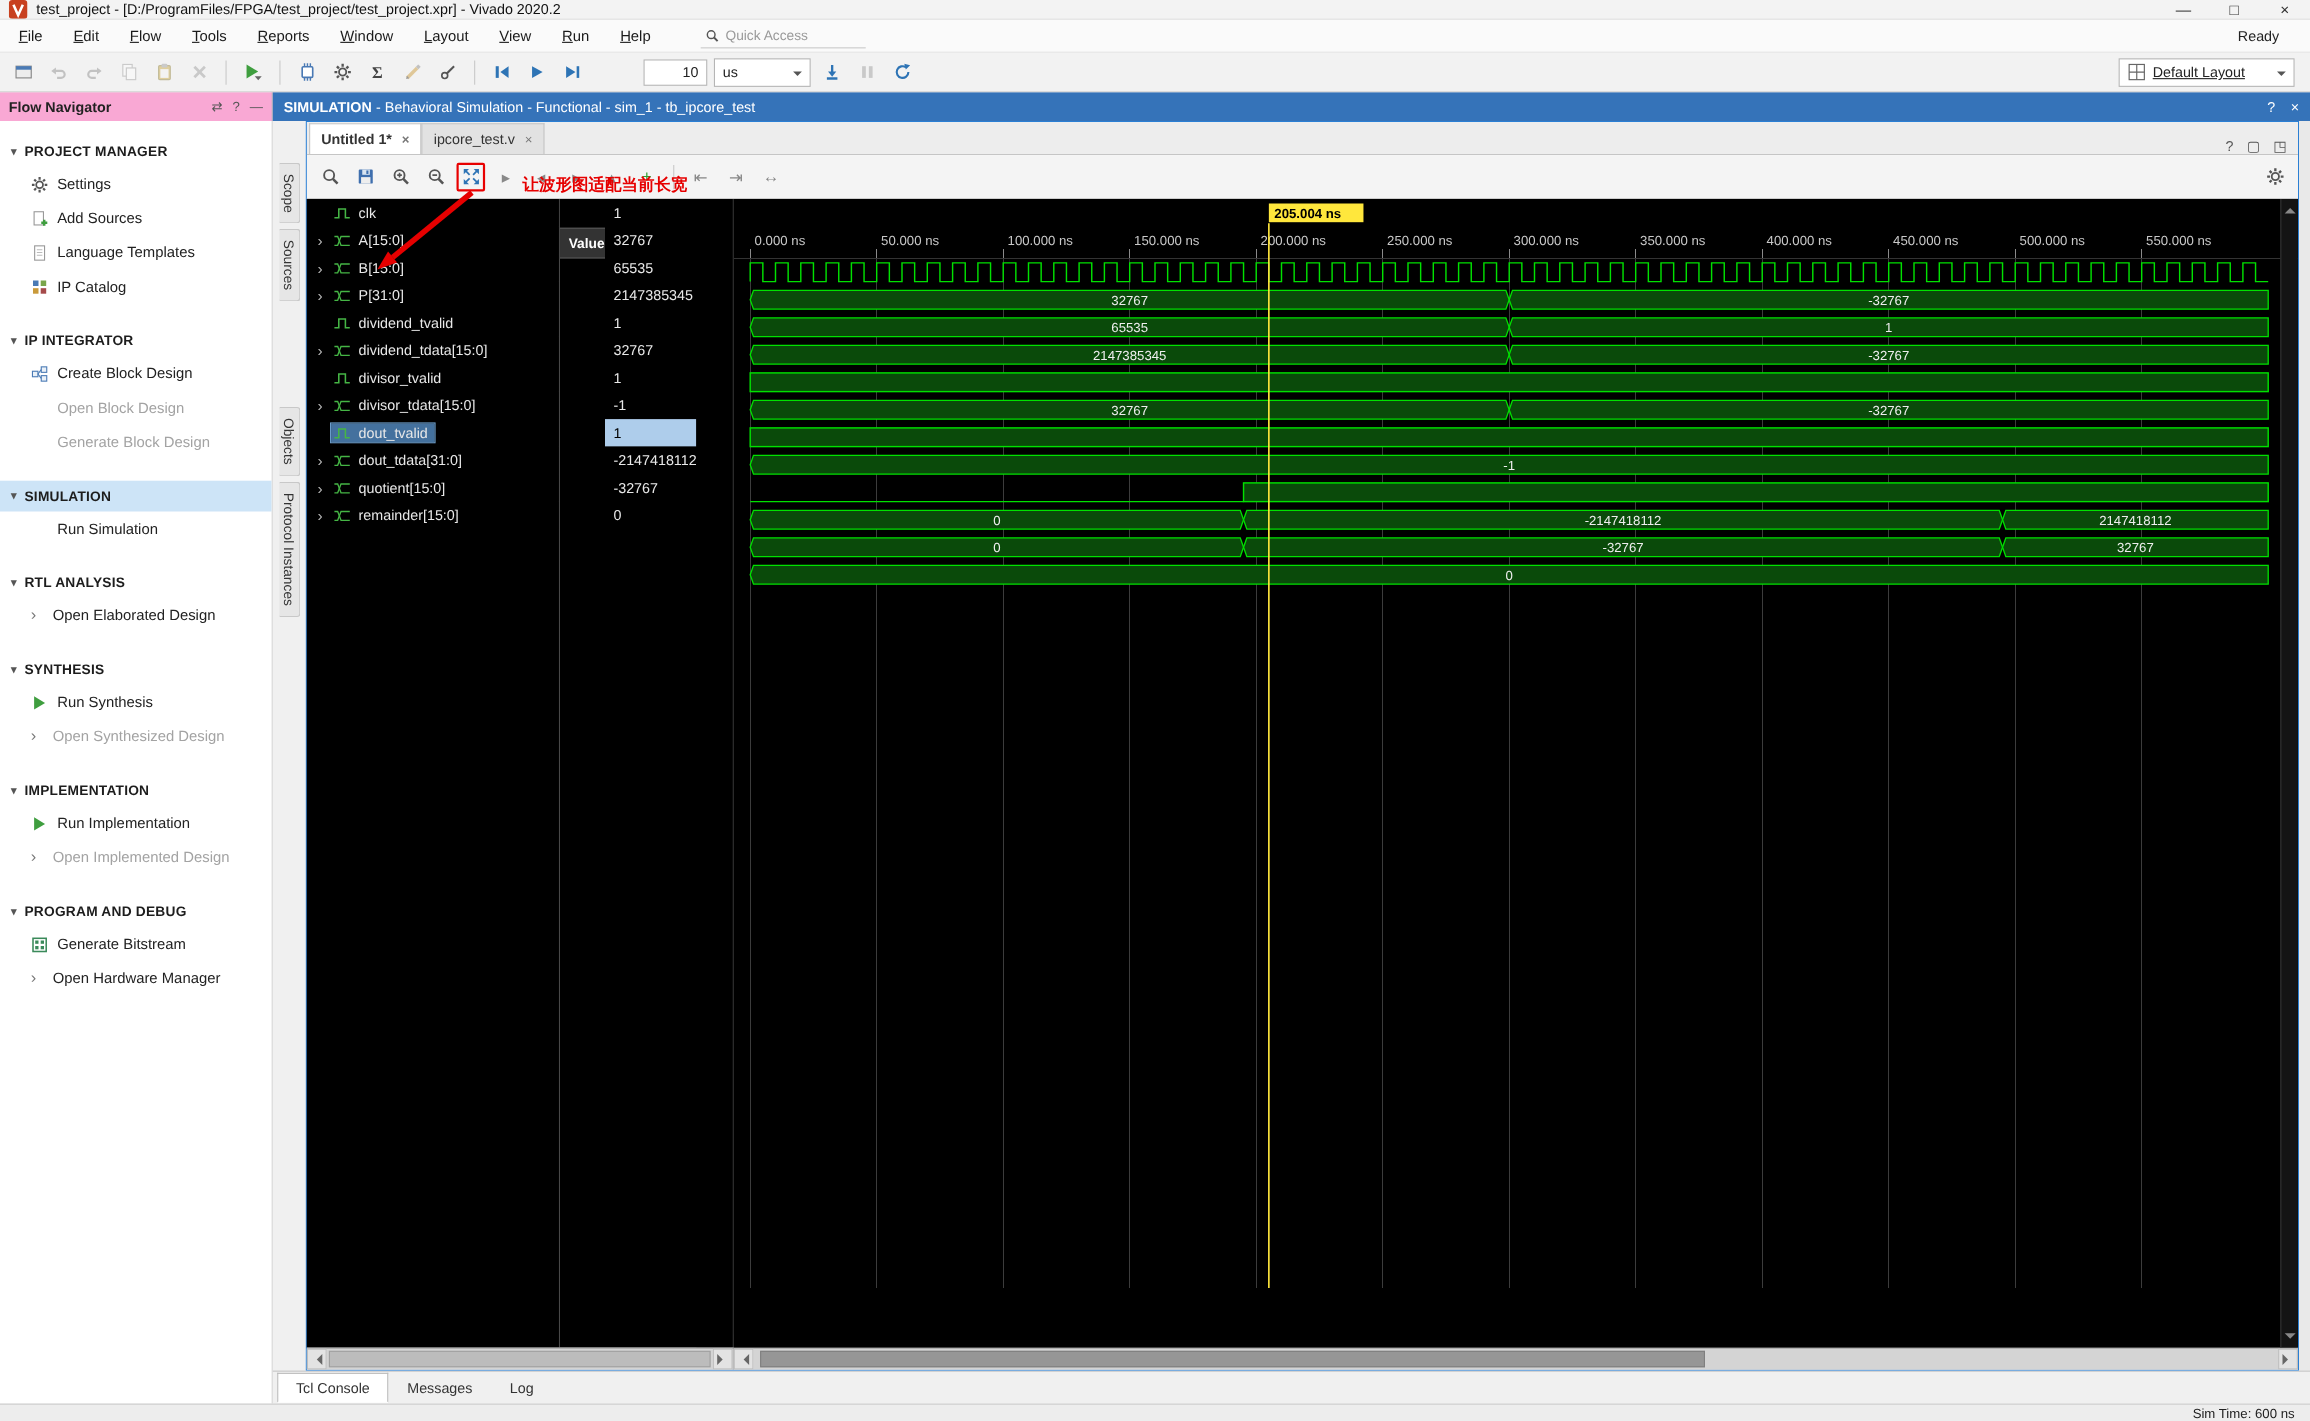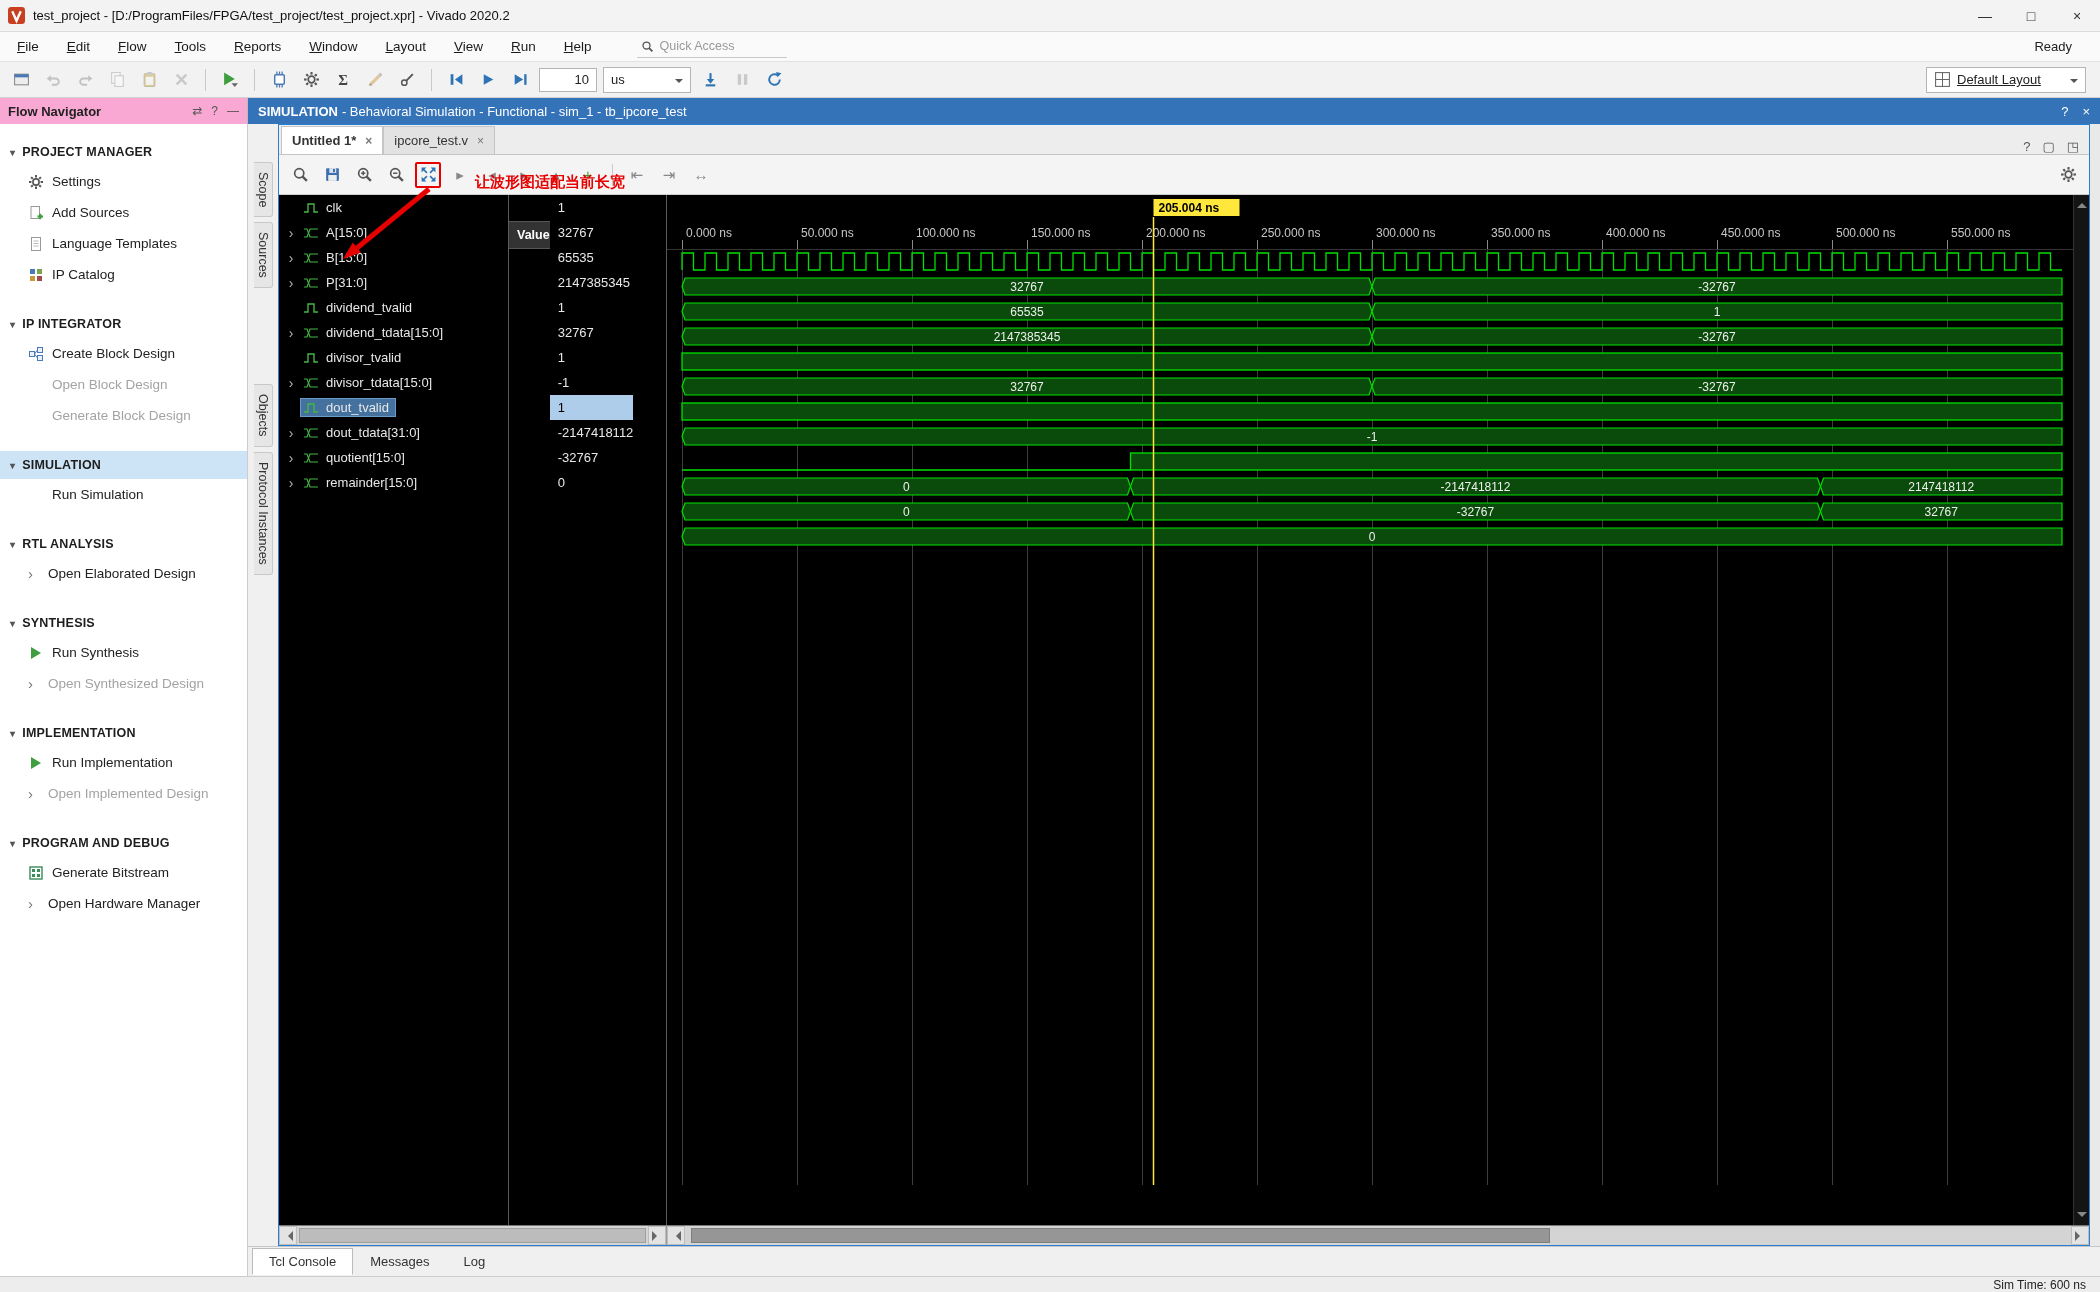--- a/index.html
+++ b/index.html
@@ -1,41 +1,41 @@
 <!DOCTYPE html>
 <html><head>
 <meta charset="utf-8">
 <style>
 *{margin:0;padding:0;box-sizing:border-box;}
 html,body{width:2100px;height:1292px;overflow:hidden;font-family:"Liberation Sans",sans-serif;font-size:13px;color:#222;background:#f0f0f0;}
 #app{position:relative;width:2100px;height:1292px;display:flex;flex-direction:column;background:#f2f2f2;}
 
 
-.titlebar{height:32px;flex:none;display:flex;align-items:center;background:#f3f3f3;border-bottom:1px solid #dcdcdc;padding-left:8px;gap:8px;}
+.titlebar{height:18px;flex:none;display:flex;align-items:center;background:#f3f3f3;border-bottom:1px solid #dcdcdc;padding-left:8px;gap:8px;}
 .titlebar .title{font-size:13px;color:#111;}
 .win-controls{margin-left:auto;display:flex;height:100%;}
 .win-btn{width:46px;height:100%;display:flex;align-items:center;justify-content:center;font-size:14px;color:#333;}
 
 
 .menubar{height:30px;flex:none;display:flex;align-items:center;background:#fafafa;border-bottom:1px solid #e2e2e2;padding-left:6px;}
 .menu-item{padding:5px 11px;font-size:13.5px;color:#1a1a1a;}
 .quick-access{margin-left:34px;width:150px;height:22px;display:flex;align-items:center;gap:6px;border-bottom:1px solid #c9c9c9;color:#9a9a9a;padding:0 4px;font-size:12.5px;}
 .ready{margin-left:auto;margin-right:28px;font-size:13px;color:#222;}
 
 
 .toolbar{height:36px;flex:none;display:flex;align-items:center;background:#f2f2f2;border-bottom:1px solid #d0d0d0;padding-left:8px;gap:6px;}
 .icon-row{display:flex;align-items:center;gap:6px;}
 .tbtn{width:26px;height:26px;display:flex;align-items:center;justify-content:center;border-radius:2px;font-size:15px;color:#444;flex:none;}
 .tbtn.disabled{opacity:.45;}
 .tbtn.muted{color:#888;}
 .tbtn.boxed{border:2px solid #e80000;}
 .tsep{width:1px;height:22px;background:#c9c9c9;margin:0 5px;flex:none;}
 [data-icon] svg,.tbtn svg{width:17px;height:17px;display:block;}
 .qa-icon svg{width:13px;height:13px;}
-.time-input{width:58px;height:24px;border:1px solid #b5b5b5;background:#fff;display:flex;align-items:center;justify-content:flex-end;padding:0 7px;font-size:13px;}
+.time-input{width:58px;height:24px;border:1px solid #b5b5b5;background:#fff;display:flex;align-items:center;justify-content:flex-end;padding:0 7px;font-size:13px;margin-left:46px;}
 .unit-select,.layout-select{height:24px;border:1px solid #b5b5b5;background:#fff;display:flex;align-items:center;gap:6px;padding:12px 7px;font-size:13px;}
 .unit-select{width:88px;justify-content:space-between;}
 .layout-select{margin-left:auto;margin-right:14px;width:160px;text-decoration:underline;}
 .caret{width:0;height:0;border:4px solid transparent;border-top-color:#555;margin-top:7px;}
 .layout-select .caret{margin-left:auto;}
 
 
 .contextrow{height:26px;flex:none;display:flex;}
 .flownav-header{width:248px;flex:none;background:#f9a8d4;display:flex;align-items:center;gap:8px;padding:0 8px;font-weight:bold;font-size:13px;border-right:1px solid #bbb;color:#222;}
 .fnh-icons{margin-left:auto;display:flex;gap:9px;font-weight:normal;font-size:12px;color:#555;}

